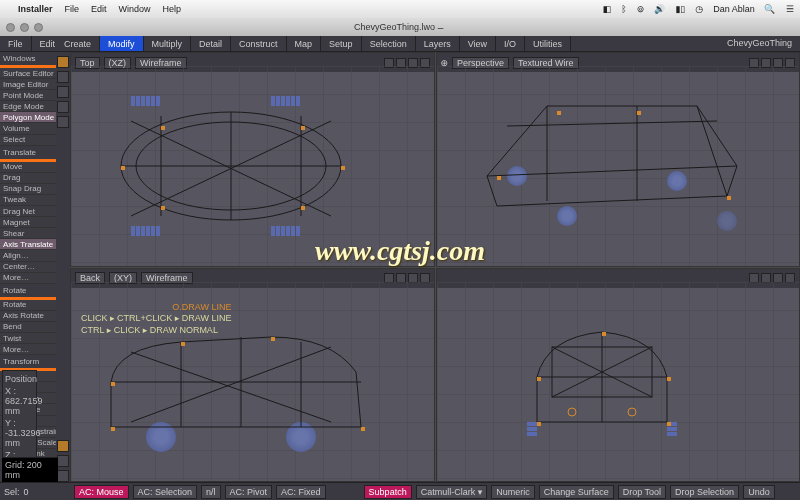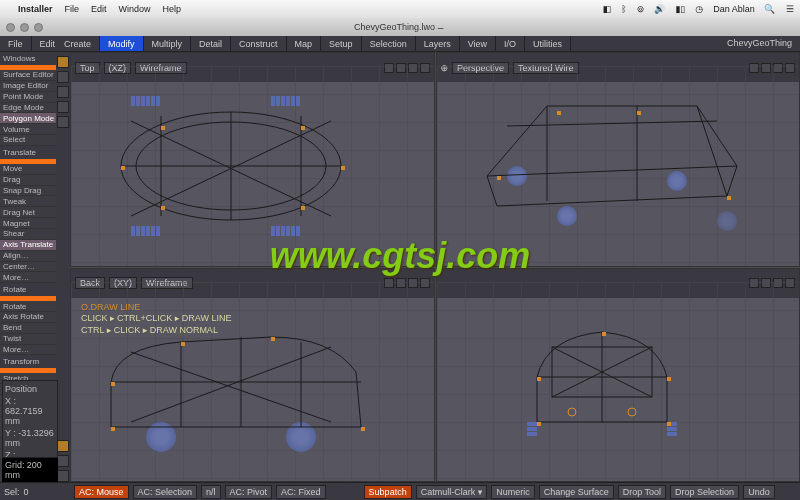--- a/index.html
+++ b/index.html
@@ -11,49 +11,49 @@
 .titlebar { height: 18px; background: linear-gradient(#dcdcdc,#bcbcbc); display: flex; align-items: center; justify-content: center; font-size: 10px; color: #333; position: relative; }
 .titlebar .dots { position: absolute; left: 6px; display: flex; gap: 5px; }
 .titlebar .dot { width: 9px; height: 9px; border-radius: 50%; background: #999; border:1px solid #777; }
 .top-tabs { height: 16px; background: #3a3840; display: flex; align-items: stretch; border-bottom: 1px solid #222; }
 .top-tabs .filecol { width: 56px; display:flex; }
 .top-tabs .tab { padding: 2px 8px; color: #ccc; border-right: 1px solid #222; background:#3a3840; display:flex; align-items:center; }
 .top-tabs .tab.active { background: #1d4ed8; color: #fff; }
 .top-tabs .righttab { margin-left: auto; padding:2px 8px; color:#ccc; }
 .app-body { display: flex; height: 430px; background: #4a4a4a; }
 .sidebar { width: 56px; background: #3d3b42; display: flex; flex-direction: column; }
-.sidebar .sec-label { padding: 2px 3px; color: #bbb; background:#3a3840; border-bottom:5px solid #f97316; font-size:8px; }
+.sidebar .sec-label { padding: 2px 3px; color: #bbb; background:#3a3840; border-bottom:3px solid #f97316; font-size:8px; }
 .sidebar .item { padding: 2px 3px; color: #bbb; border-bottom: 1px solid #333; font-size: 8px; height:12px; display:flex; align-items:center; white-space:nowrap; overflow:hidden; }
 .sidebar .item.hl { background:#6d5a6a; color:#fff; }
 .sidebar .spacer { flex:1; background:#3d3b42; }
 .toolcol { width: 14px; background:#3a3840; display:flex; flex-direction:column; align-items:center; padding-top:4px; gap:3px; }
 .toolcol .btn { width:12px; height:12px; background:#4a4850; border:1px solid #222; }
 .toolcol .btn.orange { background:#b57a2a; }
 .viewport-area { flex: 1; background: #4a4a4a; display: grid; grid-template-columns: 1fr 1fr; grid-template-rows: 1fr 1fr; gap: 1px; }
 .vp { background: #575560; position: relative; border: 1px solid #333; overflow:hidden; }
-.vp .vp-header { position: absolute; top: 0; left: 0; right: 0; height: 29px; background: #3a3840; display: flex; align-items: center; gap: 4px; padding: 0 4px; color: #ccc; font-size: 8px; }
+.vp .vp-header { position: absolute; top: 0; left: 0; right: 0; height: 19px; background: #3a3840; display: flex; align-items: center; gap: 4px; padding: 0 4px; color: #ccc; font-size: 8px; }
 .vp .vp-header .dd { background:#4a4850; padding:0 4px; border:1px solid #222; }
 .vp .vp-header .icons { margin-left:auto; display:flex; gap:2px; }
 .vp .vp-header .icons span { width:10px; height:10px; background:#4a4850; border:1px solid #222; display:inline-block; }
 .vp .grid-bg { position:absolute; top:13px; left:0; right:0; bottom:0; }
 .vp .grid-bg::before { content:''; position:absolute; inset:0; background-image: linear-gradient(#4a4850 1px, transparent 1px), linear-gradient(90deg, #4a4850 1px, transparent 1px); background-size: 28px 28px; opacity:0.5; }
 .wheel { position:absolute; width:20px; height:20px; border-radius:50%; background: radial-gradient(circle, #6a7ab8 30%, #4a5a98 100%); opacity:0.85; }
 .marker { position:absolute; width:4px; height:4px; background:#d88a2a; }
-.watermark { position:absolute; top:235px; left:0; right:0; text-align:center; font-size:36px; font-weight:bold; font-style:italic; color:#84cc16; text-shadow:1px 1px 2px #443300; pointer-events:none; z-index:50; font-family: Liberation Sans, sans-serif; }
+.watermark { position:absolute; top:235px; left:0; right:0; text-align:center; font-size:28px; font-weight:bold; font-style:italic; color:#fef9c3; text-shadow:1px 1px 2px #443300; pointer-events:none; z-index:50; font-family: Liberation Serif, serif; }
 .statusbar { height: 18px; background: #3a3840; display: flex; align-items: center; gap: 4px; padding: 0 4px; font-size: 8px; color:#ccc; border-top:1px solid #222; }
 .statusbar .seg { background:#4a4850; padding:1px 4px; border:1px solid #222; }
-.statusbar .seg.on { background:#c2410c; color:#fff; }
+.statusbar .seg.on { background:#be185d; color:#fff; }
 .statusbar .spacer { flex:1; text-align:center; color:#888; }
-.posbox { position:absolute; bottom:36px; left:2px; width:56px; background:#3d3b42; padding:2px; font-size:7px; color:#bbb; border:1px solid #222; z-index:5; }
+.posbox { position:absolute; bottom:36px; left:2px; width:35px; background:#3d3b42; padding:2px; font-size:7px; color:#bbb; border:1px solid #222; z-index:5; }
 .posbox div { padding:1px 0; }
 .gridbox { position:absolute; bottom:18px; left:2px; width:56px; background:#000000; padding:2px 3px; font-size:8px; color:#bbb; border-top:1px solid #222; z-index:5; }
 .bluestrip { position:absolute; display:flex; gap:1px; }
 .bluestrip span { width:4px; height:10px; background:#5a6ab0; }
 .backlabels { position:absolute; font-size:7px; line-height:1.3; }
-.backlabels .l1 { color:#d88a2a; }
+.backlabels .l1 { color:#d88a2a;text-align:right; }
 .backlabels .l2 { color:#d8d8a0; }
 </style>
 </head>
 <body>
 
 <div class="mac-menubar">
   <span class="apple"></span>
   <b>Installer</b>
   <span>File</span>
   <span>Edit</span>

